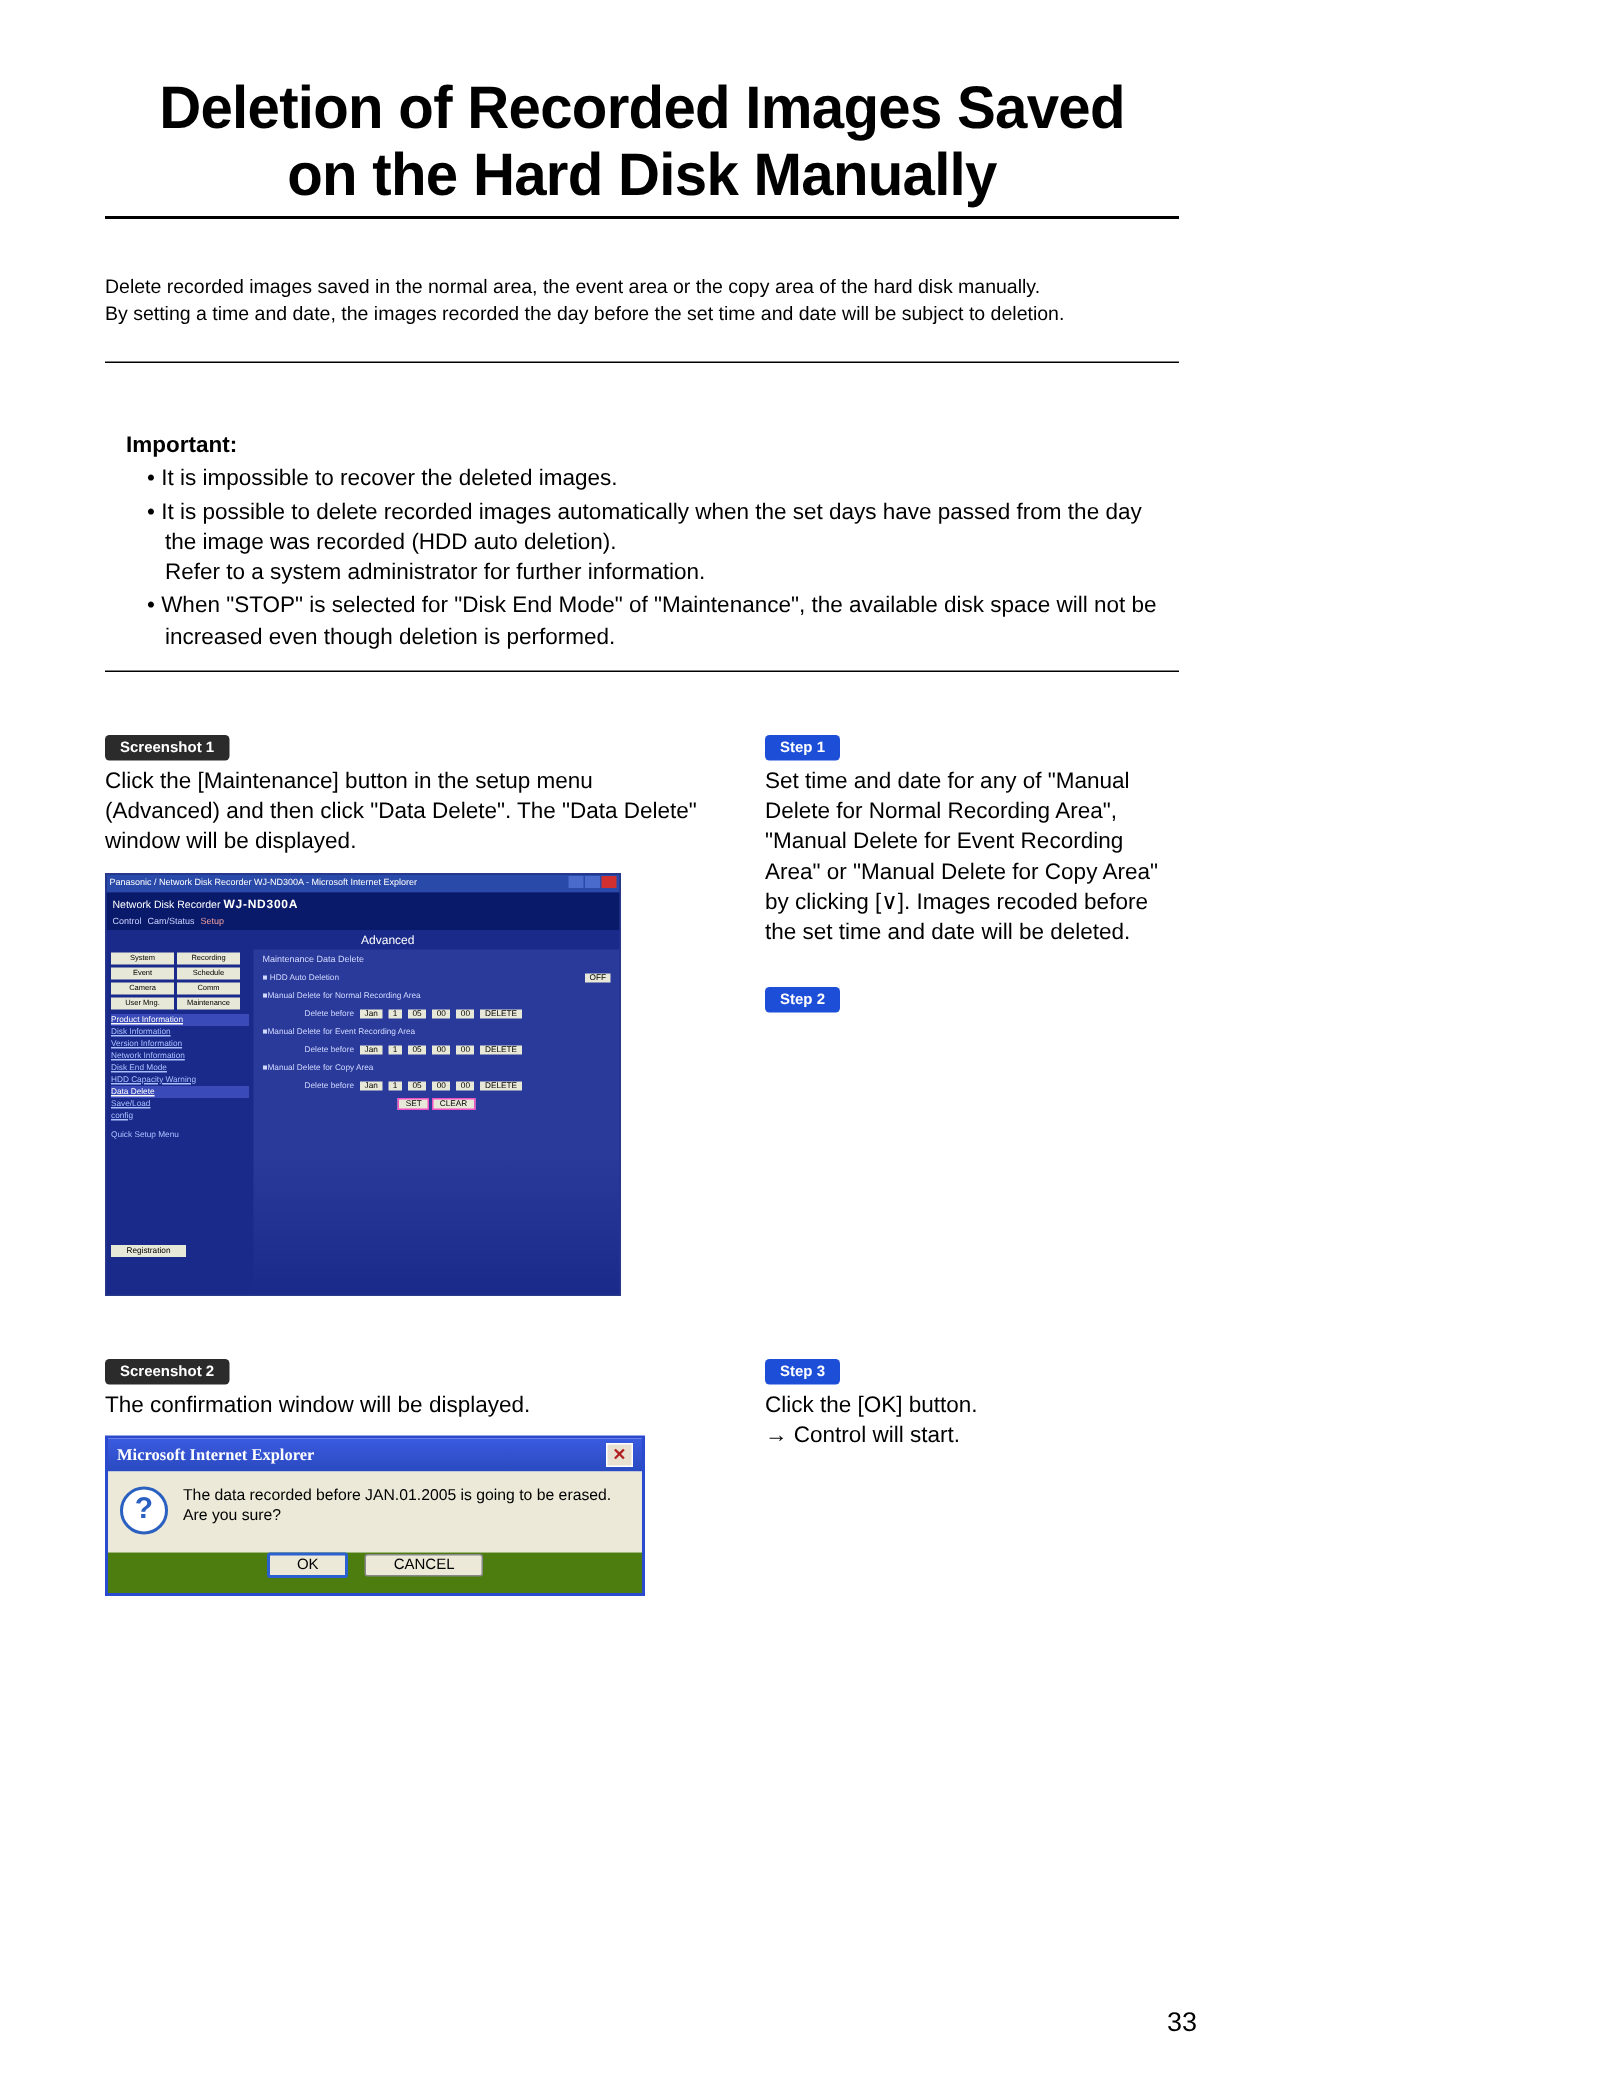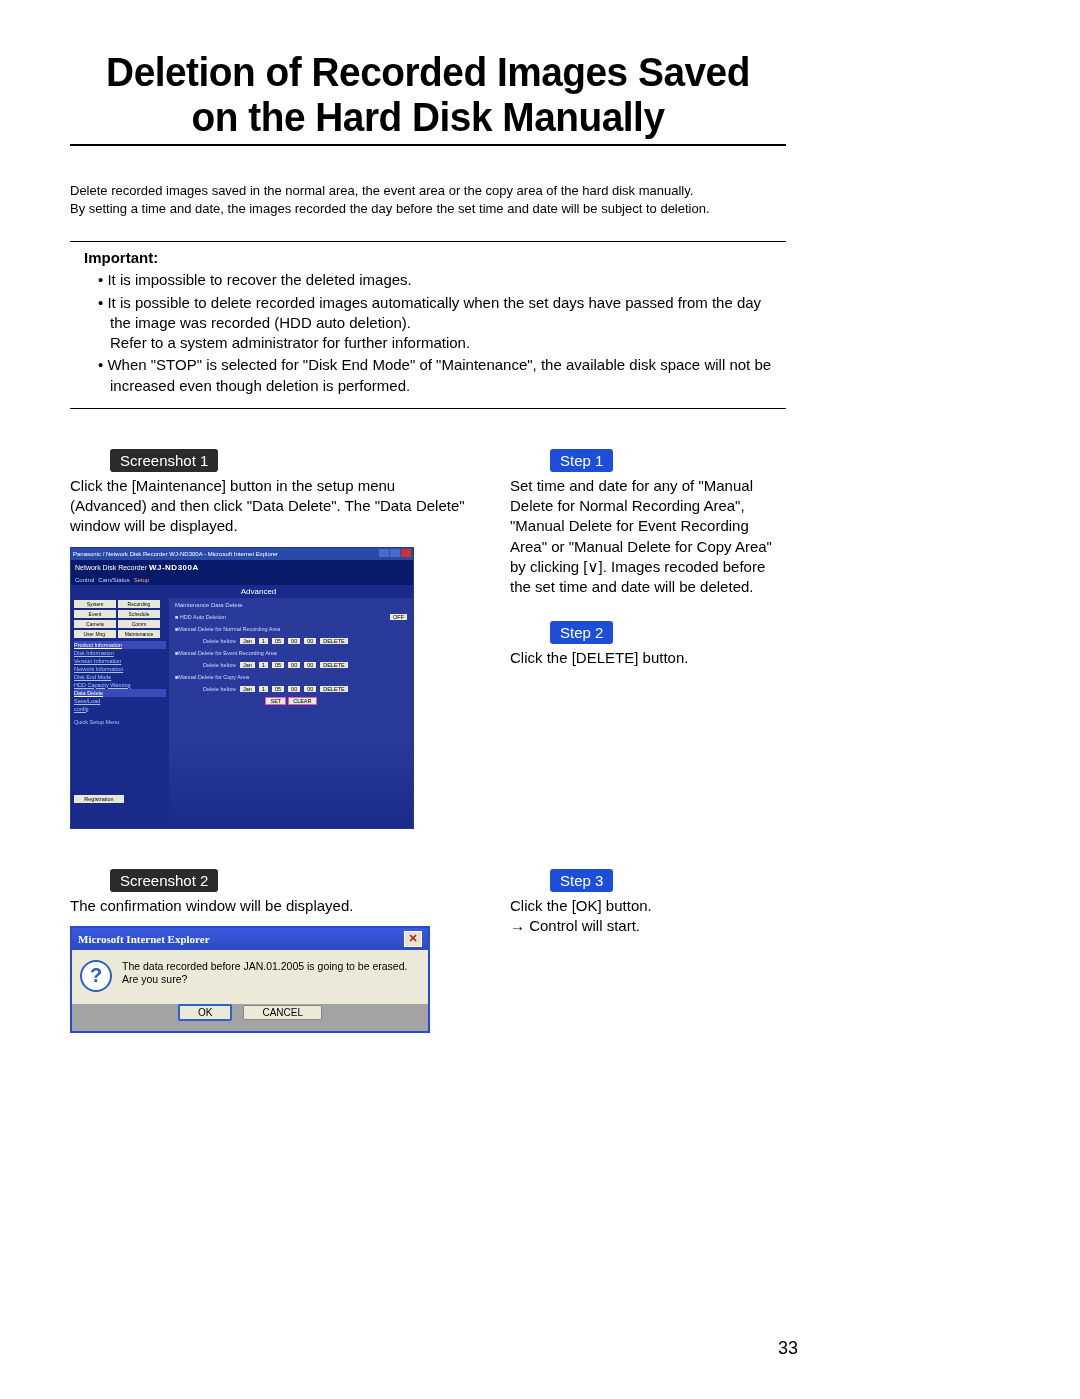--- a/index.html
+++ b/index.html
@@ -40,20 +40,21 @@
     border-top: 1px solid #000;
     border-bottom: 1px solid #000;
     padding: 6px 0 10px 0;
     font-size: 15px;
     line-height: 1.35;
     margin-bottom: 40px;
   }
   .important-label {
     font-weight: bold;
     padding-left: 14px;
+    margin-top: 39px;
   }
   .imp-list {
     margin: 2px 0 0 0;
     padding-left: 28px;
     list-style: none;
   }
   .imp-list li {
     text-indent: -12px;
     padding-left: 12px;
     margin-bottom: 2px;
@@ -70,26 +71,25 @@
   .col-left {
     width: 400px;
     flex-shrink: 0;
   }
   .col-right {
     flex: 1;
   }
   .badge {
     display: inline-block;
     color: #fff;
-    font-weight: normal;
-    font-size: 15px;
+    font-weight: bold;
+    font-size: 10px;
     padding: 3px 10px;
     border-radius: 3px;
     margin-bottom: 4px;
-    margin-left: 40px;
   }
   .badge-dark { background: #2b2b2b; }
   .badge-olive { background: #1d4ed8; }
   .body-text {
     font-size: 15px;
     line-height: 1.35;
     margin: 0 0 10px 0;
   }
   
   .shot1 {
@@ -170,21 +170,21 @@
   }
   .shot2 .dlg-body {
     background:#ece9d8; padding:10px 8px 12px 8px; display:flex; gap:10px; align-items:flex-start;
   }
   .shot2 .qicon {
     width:28px; height:28px; border-radius:50%; border:2px solid #2a60c0;
     color:#2a60c0; font-size:20px; font-weight:bold; display:flex; align-items:center; justify-content:center;
     background:#fff; flex-shrink:0;
   }
   .shot2 .dlg-msg { font-size:10.5px; line-height:1.3; color:#000; }
-  .shot2 .dlg-btns { background:#a3a3a3; text-align:center; padding:0 0 10px 0;}
+  .shot2 .dlg-btns { background:#4d7c0f; text-align:center; padding:0 0 10px 0;}
   .shot2 .dlg-btns button {
     font-family: Tahoma, Arial; font-size:10px; padding:1px 18px; margin:0 4px;
     background:#ece9d8; border:1px solid #888; border-radius:2px;
   }
   .shot2 .dlg-btns button.ok { border:2px solid #2a60d0; }
   .page-num {
     position: absolute;
     bottom: 40px;
     right: 58px;
     font-size: 18px;
@@ -302,21 +302,20 @@
           </div>
         </div>
       </div>
     </div>
 
     <div class="col-right">
       <span class="badge badge-olive">Step 1</span>
       <p class="body-text">Set time and date for any of "Manual Delete for Normal Recording Area", "Manual Delete for Event Recording Area" or "Manual Delete for Copy Area" by clicking [∨]. Images recoded before the set time and date will be deleted.</p>
       <div style="height:14px"></div>
       <span class="badge badge-olive">Step 2</span>
-      <p class="body-text">Click the [DELETE] button.</p>
     </div>
   </div>
 
   <div class="columns">
     <div class="col-left">
       <span class="badge badge-dark">Screenshot 2</span>
       <p class="body-text">The confirmation window will be displayed.</p>
 
       <div class="shot2">
         <div class="dlg-title">

